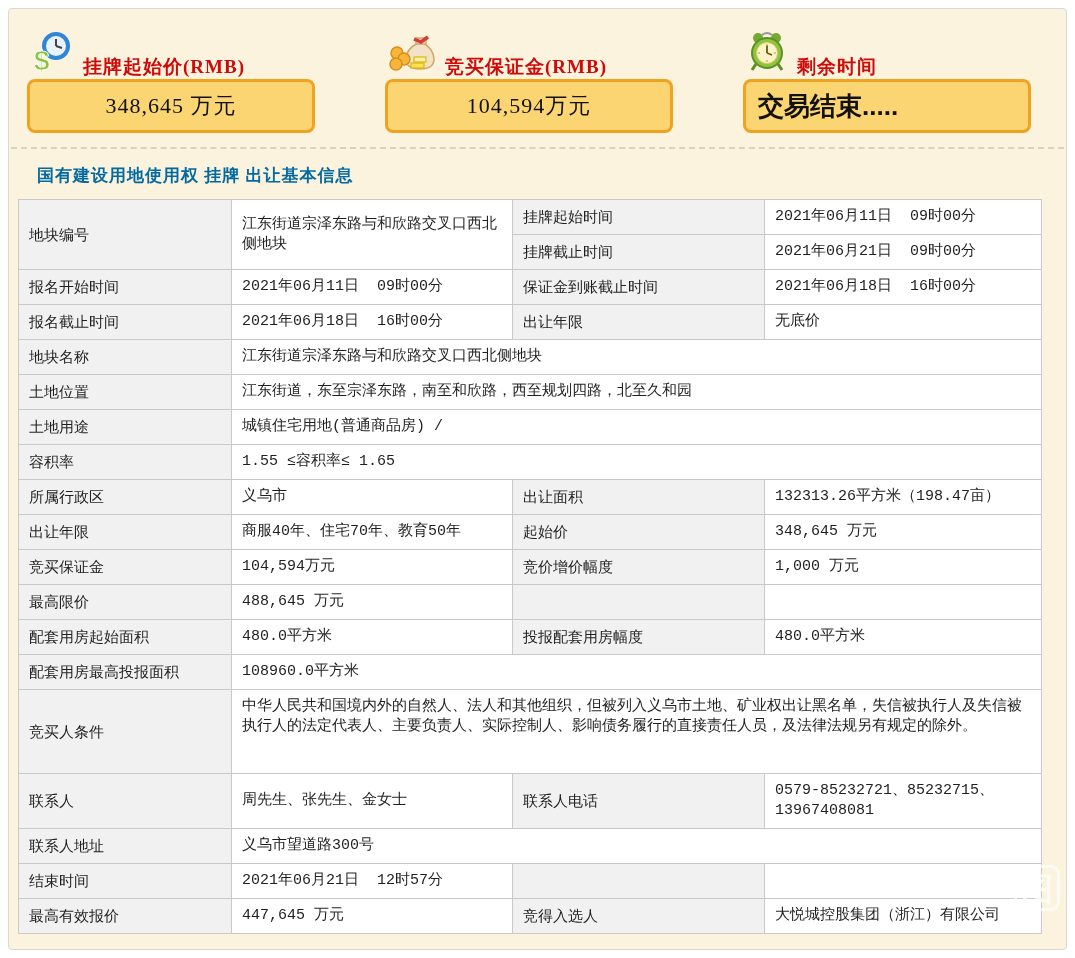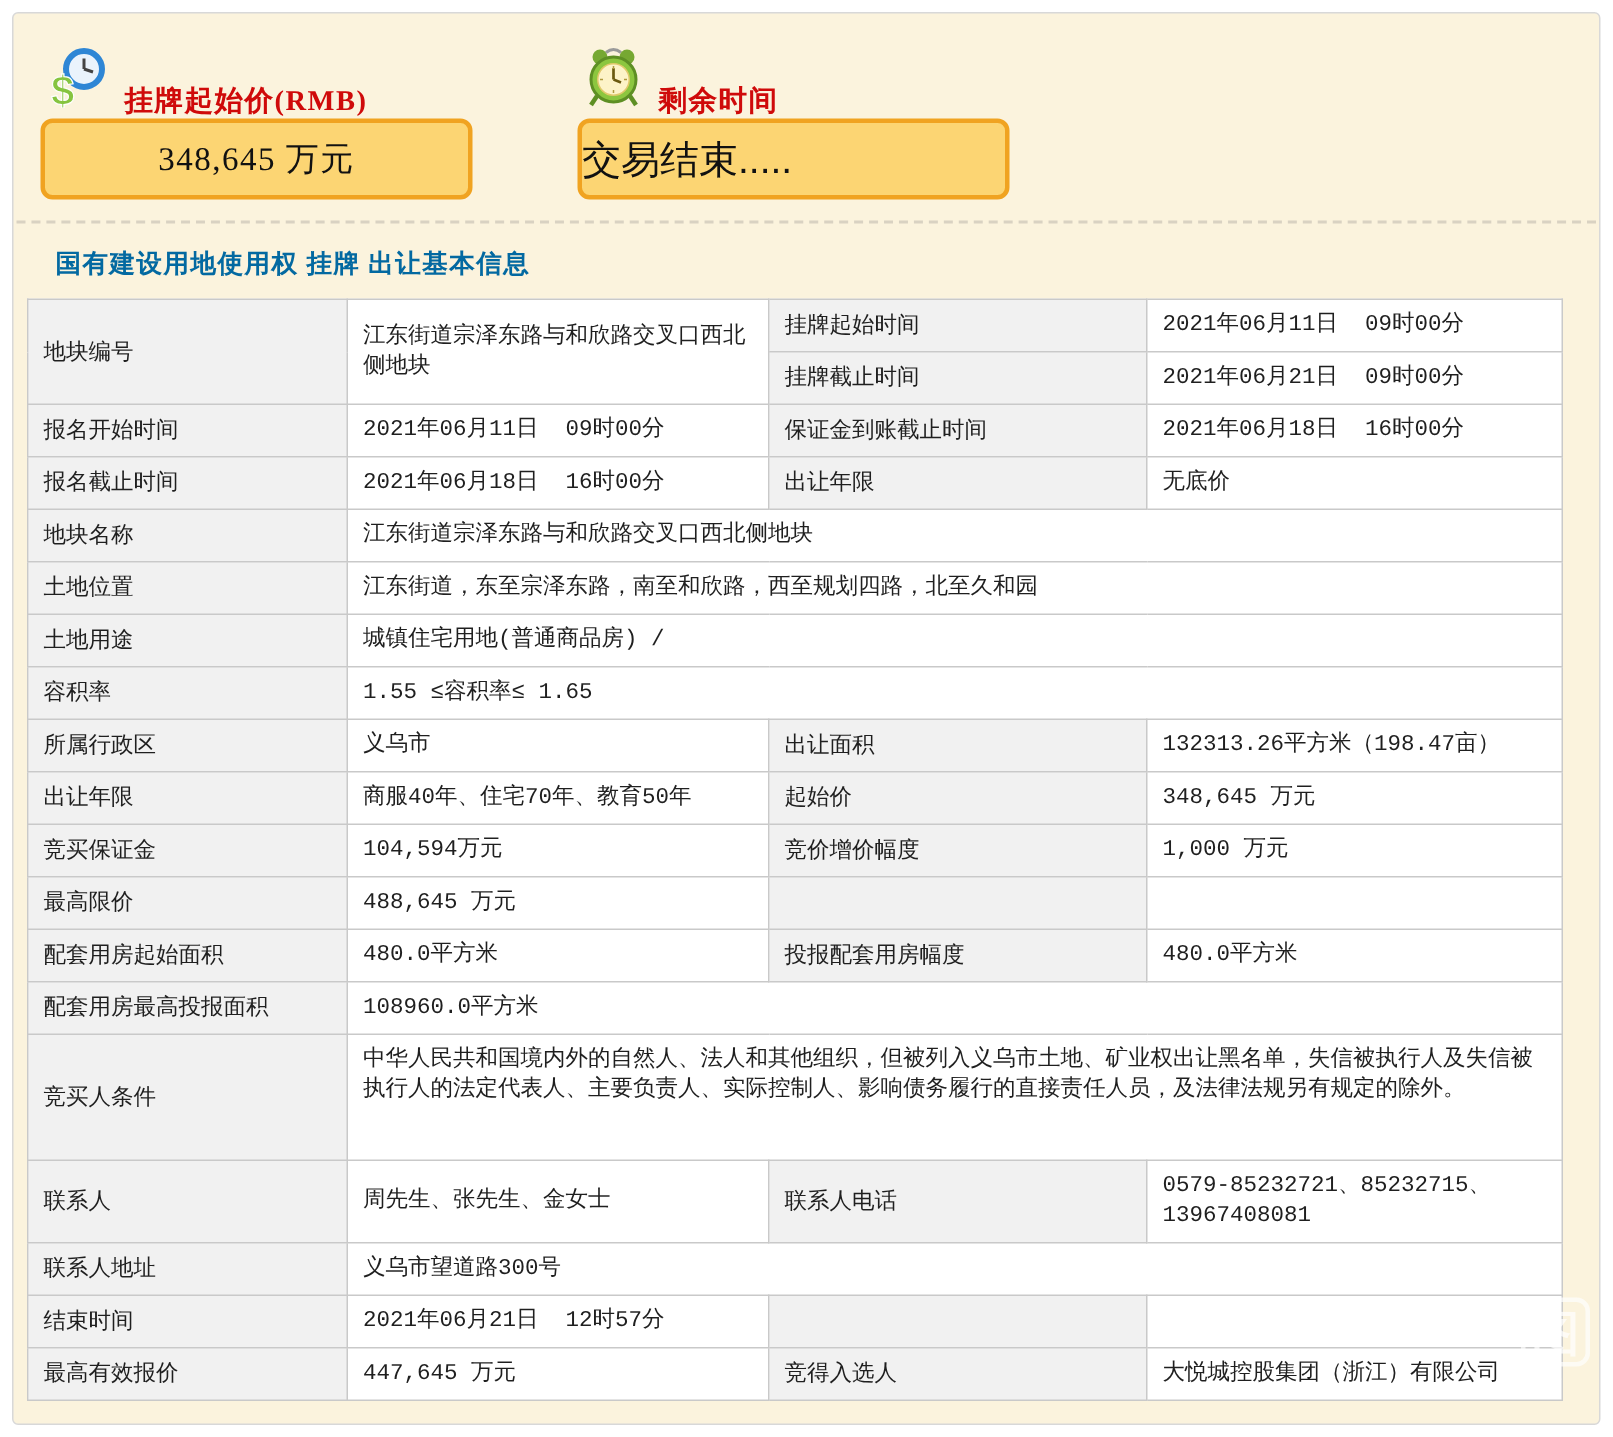--- a/index.html
+++ b/index.html
@@ -34,23 +34,23 @@
     height:54px;
     background:#fcd573;
     border:3px solid #f0a321;
     border-radius:8px;
     display:flex; align-items:center; justify-content:center;
     font-size:22px; color:#111;
     letter-spacing:1px;
   }
   .stat-box.left {
     justify-content:flex-start;
-    padding-left:0;
+    padding-left:12px;
     font-family:"Liberation Sans","DejaVu Sans",sans-serif;
-    font-weight:normal; font-size:26px; letter-spacing:0;
+    font-weight:bold; font-size:26px; letter-spacing:0;
   }
   .dash-sep {
     border-top:2px dashed #d9d2c2;
     margin:0 2px;
   }
   
   .section-title {
     padding:15px 0 12px 28px;
     font-size:17px; font-weight:bold;
     color:#0369a1;
@@ -115,20 +115,38 @@
             <line x1="25" y1="16" x2="25" y2="9" stroke="#444" stroke-width="2"></line>
             <line x1="25" y1="16" x2="31" y2="18" stroke="#444" stroke-width="2"></line>
             <text x="3" y="40" font-size="28" font-weight="bold" fill="#86c440" stroke="#ffffff" stroke-width="0.8" font-family="sans-serif">$</text>
           </svg>
         </span>
         <span class="stat-label">挂牌起始价(RMB)</span>
       </div>
       <div class="stat-box">348,645 万元</div>
     </div>
 
+    <div class="stat-col">
+      <div class="stat-head">
+        <span>
+          <svg width="46" height="42" viewBox="0 0 46 42">
+            <path d="M29 13 C21 17 17 23 17 29 C17 36 23 39 31 39 C39 39 45 36 45 29 C45 22 40 16 34 13 Z" fill="#f2e3c8" stroke="#cfa86a" stroke-width="1.5"></path>
+            <rect x="27" y="8" width="10" height="6" fill="#f2e3c8" stroke="#cfa86a" stroke-width="1.5"></rect>
+            <path d="M25 9 L32 12 L39 7" stroke="#d43a3a" stroke-width="3.5" fill="none"></path>
+            <circle cx="8" cy="23" r="6" fill="#f6b63c" stroke="#d78f1c" stroke-width="1.5"></circle>
+            <circle cx="15" cy="29" r="6" fill="#f6b63c" stroke="#d78f1c" stroke-width="1.5"></circle>
+            <circle cx="7" cy="34" r="6" fill="#f6b63c" stroke="#d78f1c" stroke-width="1.5"></circle>
+            <rect x="22" y="33" width="13" height="5" fill="#ffe14d" stroke="#d7b514" stroke-width="1.2"></rect>
+            <rect x="25" y="27" width="12" height="5" fill="#fff3a0" stroke="#d7b514" stroke-width="1.2"></rect>
+          </svg>
+        </span>
+        <span class="stat-label">竞买保证金(RMB)</span>
+      </div>
+      <div class="stat-box">104,594万元</div>
+    </div>
 
     <div class="stat-col">
       <div class="stat-head">
         <span>
           <svg width="40" height="42" viewBox="0 0 40 42">
             <path d="M15 5 Q20 1 25 5" stroke="#9a9a9a" stroke-width="2" fill="none"></path>
             <circle cx="11" cy="8" r="5" fill="#76a832"></circle>
             <circle cx="29" cy="8" r="5" fill="#76a832"></circle>
             <line x1="9" y1="34" x2="5" y2="40" stroke="#5e8f24" stroke-width="3"></line>
             <line x1="31" y1="34" x2="35" y2="40" stroke="#5e8f24" stroke-width="3"></line>

